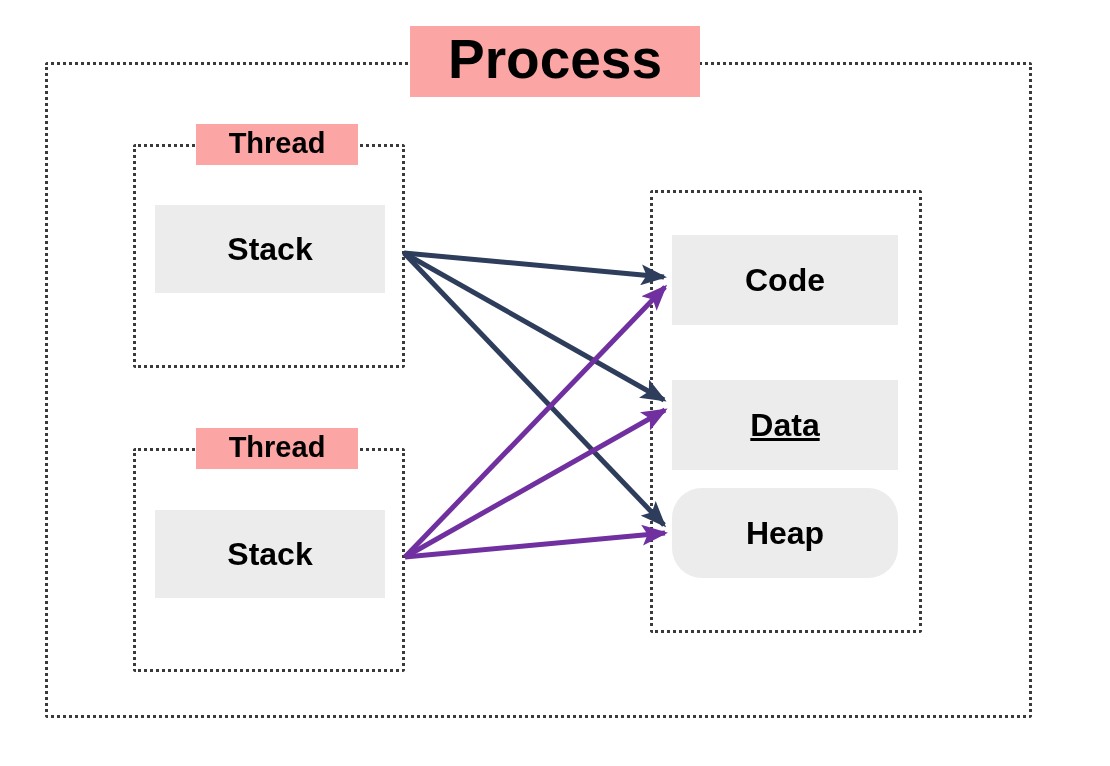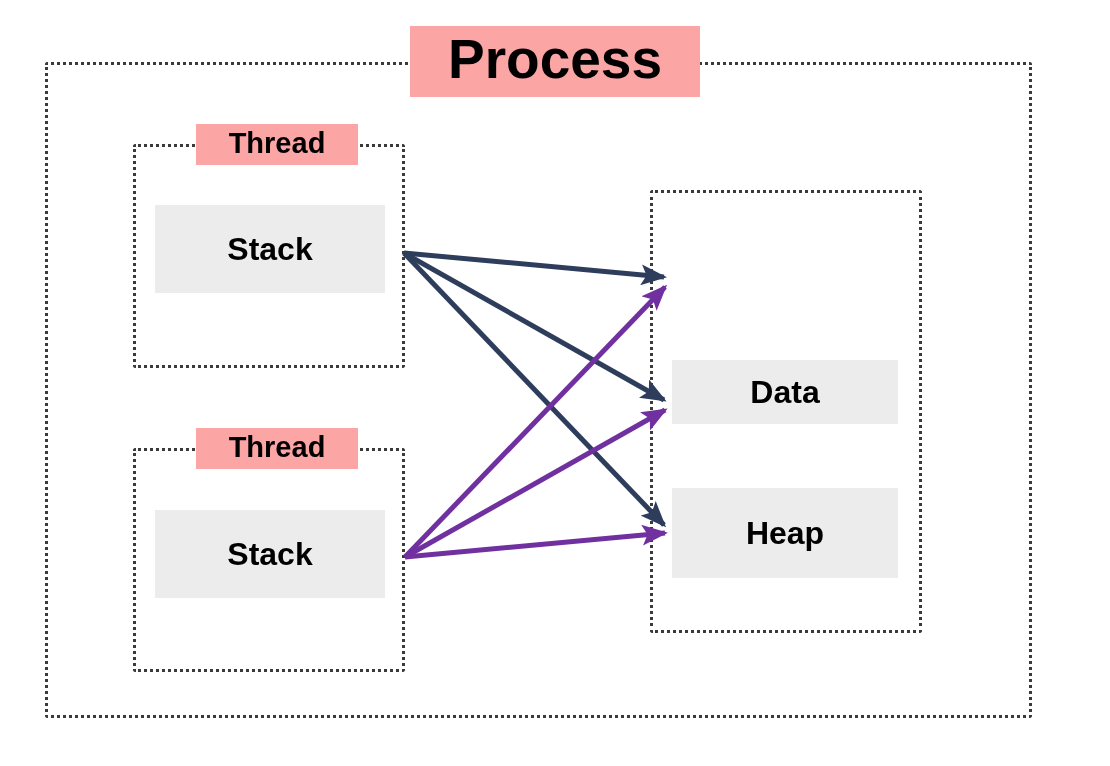--- a/index.html
+++ b/index.html
@@ -118,29 +118,31 @@
     height: 88px;
   }
   #code-block {
     left: 672px;
     top: 235px;
     width: 226px;
     height: 90px;
   }
   #data-block {
     left: 672px;
-    top: 360px;
+    top: 380px;
     width: 226px;
-    height: 64px;
+    height: 90px;
+    text-decoration: underline;
   }
   #heap-block {
     left: 672px;
     top: 488px;
     width: 226px;
     height: 90px;
+    border-radius: 30px;
   }
 
   
   #arrow-layer {
     position: absolute;
     left: 0;
     top: 0;
     width: 1110px;
     height: 766px;
     z-index: 4;
@@ -176,20 +178,21 @@
 
     <line x1="405" y1="557" x2="665" y2="287" stroke="#7030a0" stroke-width="5" marker-end="url(#head-purple)"></line>
     <line x1="405" y1="557" x2="665" y2="410" stroke="#7030a0" stroke-width="5" marker-end="url(#head-purple)"></line>
     <line x1="405" y1="557" x2="665" y2="533" stroke="#7030a0" stroke-width="5" marker-end="url(#head-purple)"></line>
   </svg>
 
   <div class="mem-block" id="stack-block-1">Stack</div>
 
   <div class="mem-block" id="stack-block-2">Stack</div>
 
+  <div class="mem-block" id="code-block">Code</div>
 
   <div class="mem-block" id="data-block">Data</div>
 
   <div class="mem-block" id="heap-block">Heap</div>
 
   <div class="straddle-label" id="process-title">Process</div>
 
   <div class="straddle-label" id="thread-label-1">Thread</div>
 
   <div class="straddle-label" id="thread-label-2">Thread</div>

